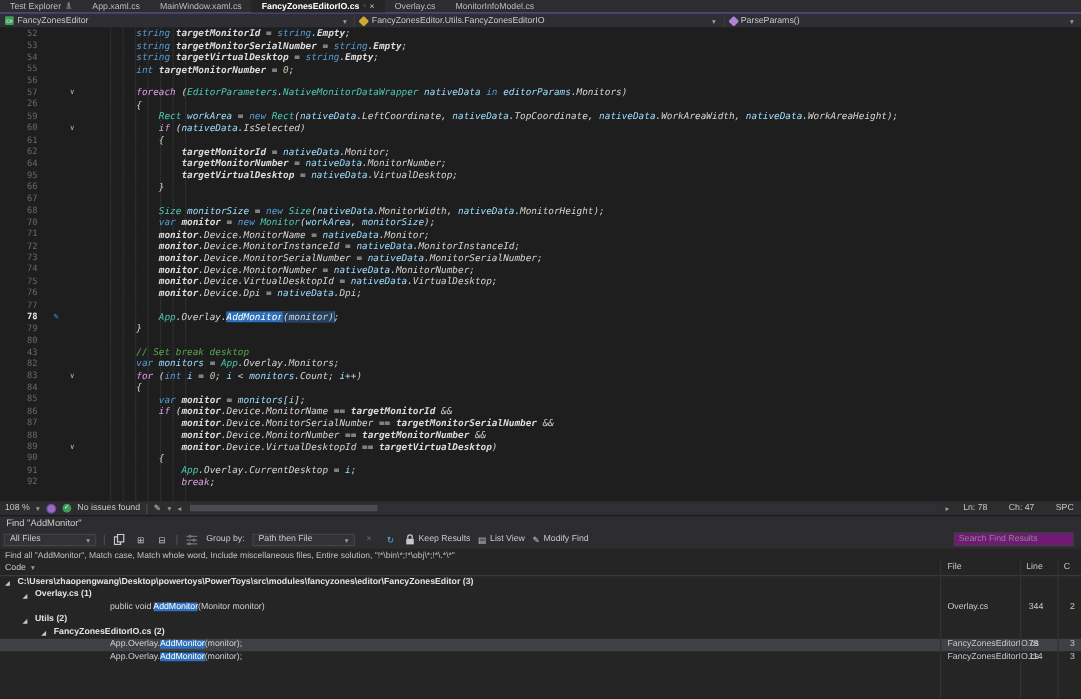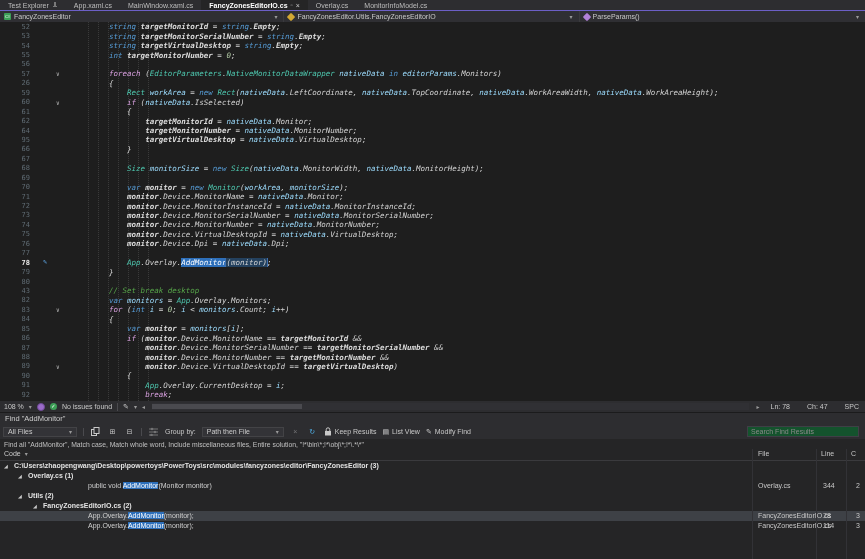--- a/index.html
+++ b/index.html
@@ -61,21 +61,21 @@
   .ftitle{height:11px;display:flex;align-items:center;padding-left:5px;font-size:7.5px;color:#cccccc;background:#2d2d30;border-top:1px solid #1b1b1c}
   .ftoolbar{height:15px;display:flex;align-items:center;gap:6px;padding:0 3px;background:#2d2d30;font-size:7px;}
   .dd{background:#333337;border:1px solid #434346;height:10px;display:flex;align-items:center;padding:0 4px;gap:4px;color:#cccccc;box-sizing:border-box}
   .dd .caret{margin-left:auto;color:#9a9a9a;font-size:6px}
   .dd1{width:74px}.dd2{width:82px}
   .tbico{display:inline-flex;align-items:center;justify-content:center;width:11px;height:11px;color:#c8c8c8}
   .dim{opacity:.45}
   .svgic{display:block}
   .blue{color:#4fb0e8}
   .tbtext{display:flex;align-items:center;gap:3px;white-space:nowrap}
-  .fsearch{margin-left:auto;margin-right:3px;width:112px;height:11px;background:#14532d;border:1px solid #3f3f46;
+  .fsearch{margin-left:auto;margin-right:3px;width:96px;height:11px;background:#701a75;border:1px solid #3f3f46;
            color:#9a9a9a;font-size:7px;padding:0 3px;box-sizing:border-box;font-family:"Liberation Sans",sans-serif}
   .fsearch::placeholder{color:#8a8a8a}
   .fsummary{height:10px;display:flex;align-items:center;padding-left:4px;font-size:6.8px;color:#c0c0c0;white-space:nowrap;overflow:hidden}
   .fheader{height:11px;position:relative;border-bottom:1px solid #3a3a3d;font-size:7px;}
   .fcode{position:absolute;left:4px;top:1px;display:flex;gap:4px;align-items:center;color:#cccccc}
   .colhdr{position:absolute;top:1px;color:#c8c8c8}
   .ch-file{left:758px}.ch-line{left:821px}.ch-col{left:851px}
   .ftree{position:relative;font-size:7px;color:#cfcfcf}
   .frow{height:10px;display:flex;align-items:center;white-space:nowrap;position:relative}
   .frow.sel{background:#3e4146}
@@ -153,21 +153,20 @@
       <div class="cl"><span class="ln">26</span><span class="gut"></span><span class="fold"></span><span class="ctext"><span></span><span class="pl">{</span></span></div>
       <div class="cl"><span class="ln">59</span><span class="gut"></span><span class="fold"></span><span class="ctext"><span>    </span><span class="ty">Rect</span><span class="pl"> </span><span class="lv">workArea</span><span class="pl"> = </span><span class="kw">new </span><span class="ty">Rect</span><span class="pl">(</span><span class="lv">nativeData</span><span class="pl">.</span><span class="pr">LeftCoordinate</span><span class="pl">, </span><span class="lv">nativeData</span><span class="pl">.</span><span class="pr">TopCoordinate</span><span class="pl">, </span><span class="lv">nativeData</span><span class="pl">.</span><span class="pr">WorkAreaWidth</span><span class="pl">, </span><span class="lv">nativeData</span><span class="pl">.</span><span class="pr">WorkAreaHeight</span><span class="pl">);</span></span></div>
       <div class="cl"><span class="ln">60</span><span class="gut"></span><span class="fold">∨</span><span class="ctext"><span>    </span><span class="ct">if </span><span class="pl">(</span><span class="lv">nativeData</span><span class="pl">.</span><span class="pr">IsSelected</span><span class="pl">)</span></span></div>
       <div class="cl"><span class="ln">61</span><span class="gut"></span><span class="fold"></span><span class="ctext"><span>    </span><span class="pl">{</span></span></div>
       <div class="cl"><span class="ln">62</span><span class="gut"></span><span class="fold"></span><span class="ctext"><span>        </span><span class="vb">targetMonitorId</span><span class="pl"> = </span><span class="lv">nativeData</span><span class="pl">.</span><span class="pr">Monitor</span><span class="pl">;</span></span></div>
       <div class="cl"><span class="ln">64</span><span class="gut"></span><span class="fold"></span><span class="ctext"><span>        </span><span class="vb">targetMonitorNumber</span><span class="pl"> = </span><span class="lv">nativeData</span><span class="pl">.</span><span class="pr">MonitorNumber</span><span class="pl">;</span></span></div>
       <div class="cl"><span class="ln">95</span><span class="gut"></span><span class="fold"></span><span class="ctext"><span>        </span><span class="vb">targetVirtualDesktop</span><span class="pl"> = </span><span class="lv">nativeData</span><span class="pl">.</span><span class="pr">VirtualDesktop</span><span class="pl">;</span></span></div>
       <div class="cl"><span class="ln">66</span><span class="gut"></span><span class="fold"></span><span class="ctext"><span>    </span><span class="pl">}</span></span></div>
       <div class="cl"><span class="ln">67</span><span class="gut"></span><span class="fold"></span><span class="ctext"><span></span></span></div>
       <div class="cl"><span class="ln">68</span><span class="gut"></span><span class="fold"></span><span class="ctext"><span>    </span><span class="ty">Size</span><span class="pl"> </span><span class="lv">monitorSize</span><span class="pl"> = </span><span class="kw">new </span><span class="ty">Size</span><span class="pl">(</span><span class="lv">nativeData</span><span class="pl">.</span><span class="pr">MonitorWidth</span><span class="pl">, </span><span class="lv">nativeData</span><span class="pl">.</span><span class="pr">MonitorHeight</span><span class="pl">);</span></span></div>
-      <div class="cl"><span class="ln">69</span><span class="gut"></span><span class="fold"></span><span class="ctext"><span></span></span></div>
       <div class="cl"><span class="ln">70</span><span class="gut"></span><span class="fold"></span><span class="ctext"><span>    </span><span class="kw">var </span><span class="vb">monitor</span><span class="pl"> = </span><span class="kw">new </span><span class="ty">Monitor</span><span class="pl">(</span><span class="lv">workArea</span><span class="pl">, </span><span class="lv">monitorSize</span><span class="pl">);</span></span></div>
       <div class="cl"><span class="ln">71</span><span class="gut"></span><span class="fold"></span><span class="ctext"><span>    </span><span class="vb">monitor</span><span class="pl">.</span><span class="pr">Device</span><span class="pl">.</span><span class="pr">MonitorName</span><span class="pl"> = </span><span class="lv">nativeData</span><span class="pl">.</span><span class="pr">Monitor</span><span class="pl">;</span></span></div>
       <div class="cl"><span class="ln">72</span><span class="gut"></span><span class="fold"></span><span class="ctext"><span>    </span><span class="vb">monitor</span><span class="pl">.</span><span class="pr">Device</span><span class="pl">.</span><span class="pr">MonitorInstanceId</span><span class="pl"> = </span><span class="lv">nativeData</span><span class="pl">.</span><span class="pr">MonitorInstanceId</span><span class="pl">;</span></span></div>
       <div class="cl"><span class="ln">73</span><span class="gut"></span><span class="fold"></span><span class="ctext"><span>    </span><span class="vb">monitor</span><span class="pl">.</span><span class="pr">Device</span><span class="pl">.</span><span class="pr">MonitorSerialNumber</span><span class="pl"> = </span><span class="lv">nativeData</span><span class="pl">.</span><span class="pr">MonitorSerialNumber</span><span class="pl">;</span></span></div>
       <div class="cl"><span class="ln">74</span><span class="gut"></span><span class="fold"></span><span class="ctext"><span>    </span><span class="vb">monitor</span><span class="pl">.</span><span class="pr">Device</span><span class="pl">.</span><span class="pr">MonitorNumber</span><span class="pl"> = </span><span class="lv">nativeData</span><span class="pl">.</span><span class="pr">MonitorNumber</span><span class="pl">;</span></span></div>
       <div class="cl"><span class="ln">75</span><span class="gut"></span><span class="fold"></span><span class="ctext"><span>    </span><span class="vb">monitor</span><span class="pl">.</span><span class="pr">Device</span><span class="pl">.</span><span class="pr">VirtualDesktopId</span><span class="pl"> = </span><span class="lv">nativeData</span><span class="pl">.</span><span class="pr">VirtualDesktop</span><span class="pl">;</span></span></div>
       <div class="cl"><span class="ln">76</span><span class="gut"></span><span class="fold"></span><span class="ctext"><span>    </span><span class="vb">monitor</span><span class="pl">.</span><span class="pr">Device</span><span class="pl">.</span><span class="pr">Dpi</span><span class="pl"> = </span><span class="lv">nativeData</span><span class="pl">.</span><span class="pr">Dpi</span><span class="pl">;</span></span></div>
       <div class="cl"><span class="ln">77</span><span class="gut"></span><span class="fold"></span><span class="ctext"><span></span></span></div>
       <div class="cl"><span class="ln cur">78</span><span class="gut">✎</span><span class="fold"></span><span class="ctext"><span>    </span><span class="ty">App</span><span class="pl">.</span><span class="pr">Overlay</span><span class="pl">.</span><span class="hl">AddMonitor</span><span class="hx">(monitor)</span><span class="pl">;</span></span></div>
       <div class="cl"><span class="ln">79</span><span class="gut"></span><span class="fold"></span><span class="ctext"><span></span><span class="pl">}</span></span></div>

